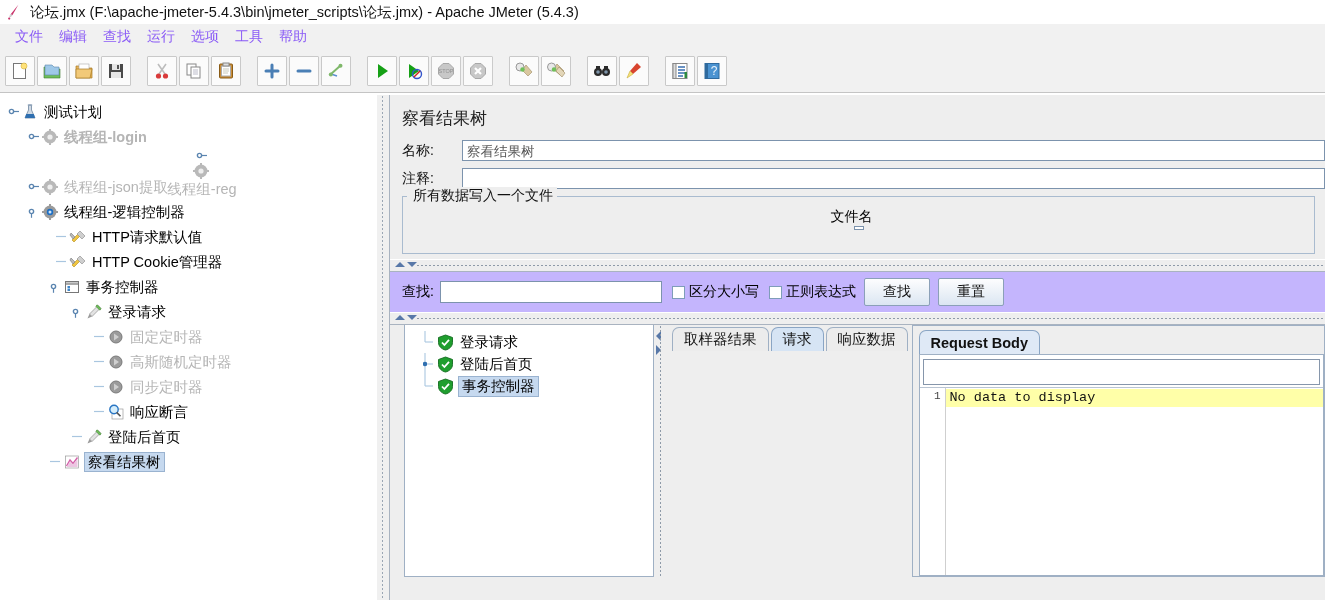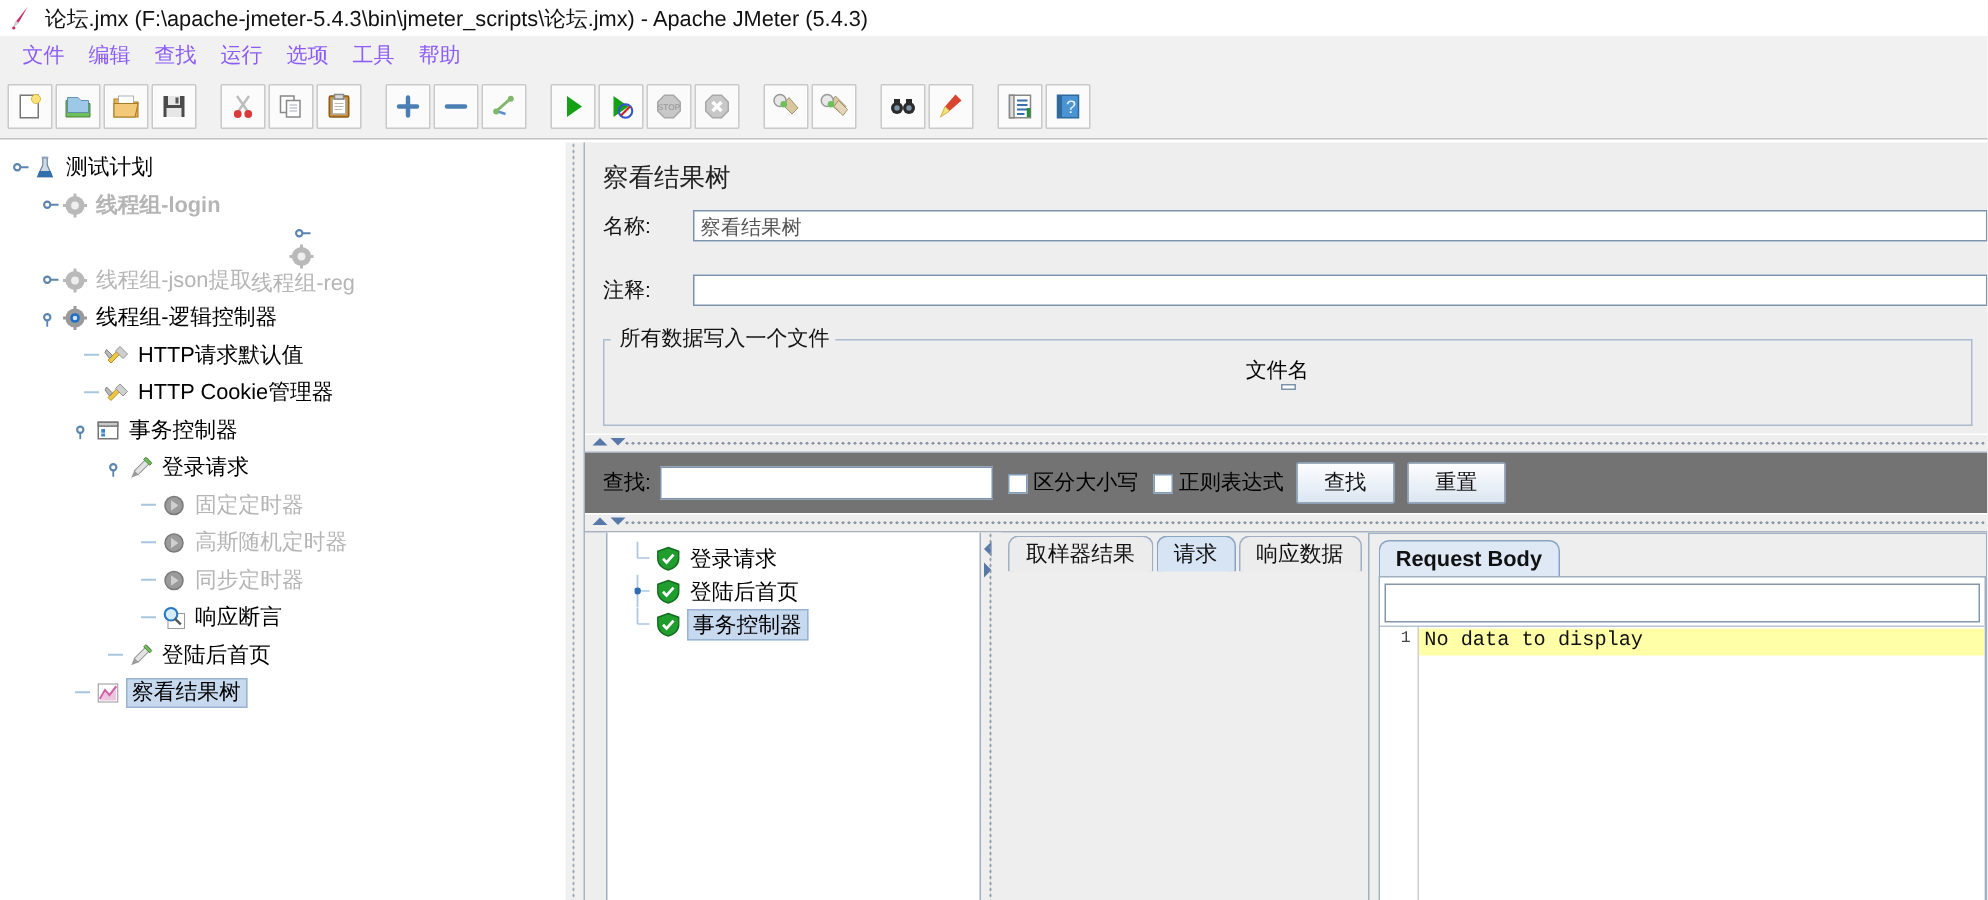--- a/index.html
+++ b/index.html
@@ -68,21 +68,21 @@
   .tnode .handle{width:13px;height:13px;flex:none;position:relative;}
   .tnode .ico{width:18px;height:18px;flex:none;margin-right:3px;position:relative;}
   .tnode .lbl{padding:0 2px;line-height:18px;}
   .tnode.dim .lbl{color:#b5b5b5;}
   .tnode .lbl.sel{background:#c6d9ef;border:1px solid #9ab3d0;padding:0 3px;}
 
   
   .rp-title{
     font-size:17px;color:#222;padding:12px 0 10px 12px;
   }
-  .frow{display:flex;align-items:center;padding:0 0 0 12px;margin-bottom:22px;}
+  .frow{display:flex;align-items:center;padding:0 0 0 12px;margin-bottom:7px;}
   .flabel{width:60px;font-size:14px;color:#111;flex:none;}
   .finput{
     flex:1;height:21px;background:#ffffff;border:1px solid #7c93ad;
     box-sizing:border-box;font-size:13.5px;padding:1px 4px;color:#555;
     line-height:19px;overflow:hidden;white-space:nowrap;
   }
   .finput.empty{color:#000;}
 
   .groupbox{
     margin:4px 10px 0 12px;border:1px solid #a9bbcf;border-top:none;
@@ -106,21 +106,21 @@
     position:absolute;left:26px;right:2px;top:4px;height:3px;
     background-image:radial-gradient(#8e9aa8 40%, transparent 41%);
     background-size:4px 3px;background-repeat:repeat-x;
   }
   .hsplit .arr{position:absolute;top:2px;width:0;height:0;}
   .hsplit .arr-up{left:5px;border-left:5px solid transparent;border-right:5px solid transparent;border-bottom:5px solid #5878a8;}
   .hsplit .arr-dn{left:17px;border-left:5px solid transparent;border-right:5px solid transparent;border-top:5px solid #5878a8;}
 
   
   .searchbar{
-    display:flex;align-items:center;padding:6px 0 6px 12px;background:#737373;
+    display:flex;align-items:center;padding:6px 0 6px 12px;background:#c4b5fd;
   }
   .searchbar .slabel{font-size:14px;margin-right:6px;}
   .sinput{
     width:222px;height:22px;background:#fff;border:1px solid #7c93ad;
     box-sizing:border-box;
   }
   .chkwrap{display:flex;align-items:center;margin-left:10px;font-size:14px;}
   .chk{
     width:13px;height:13px;border:1px solid #7f9db9;background:#fff;
     margin-right:4px;flex:none;box-sizing:border-box;

